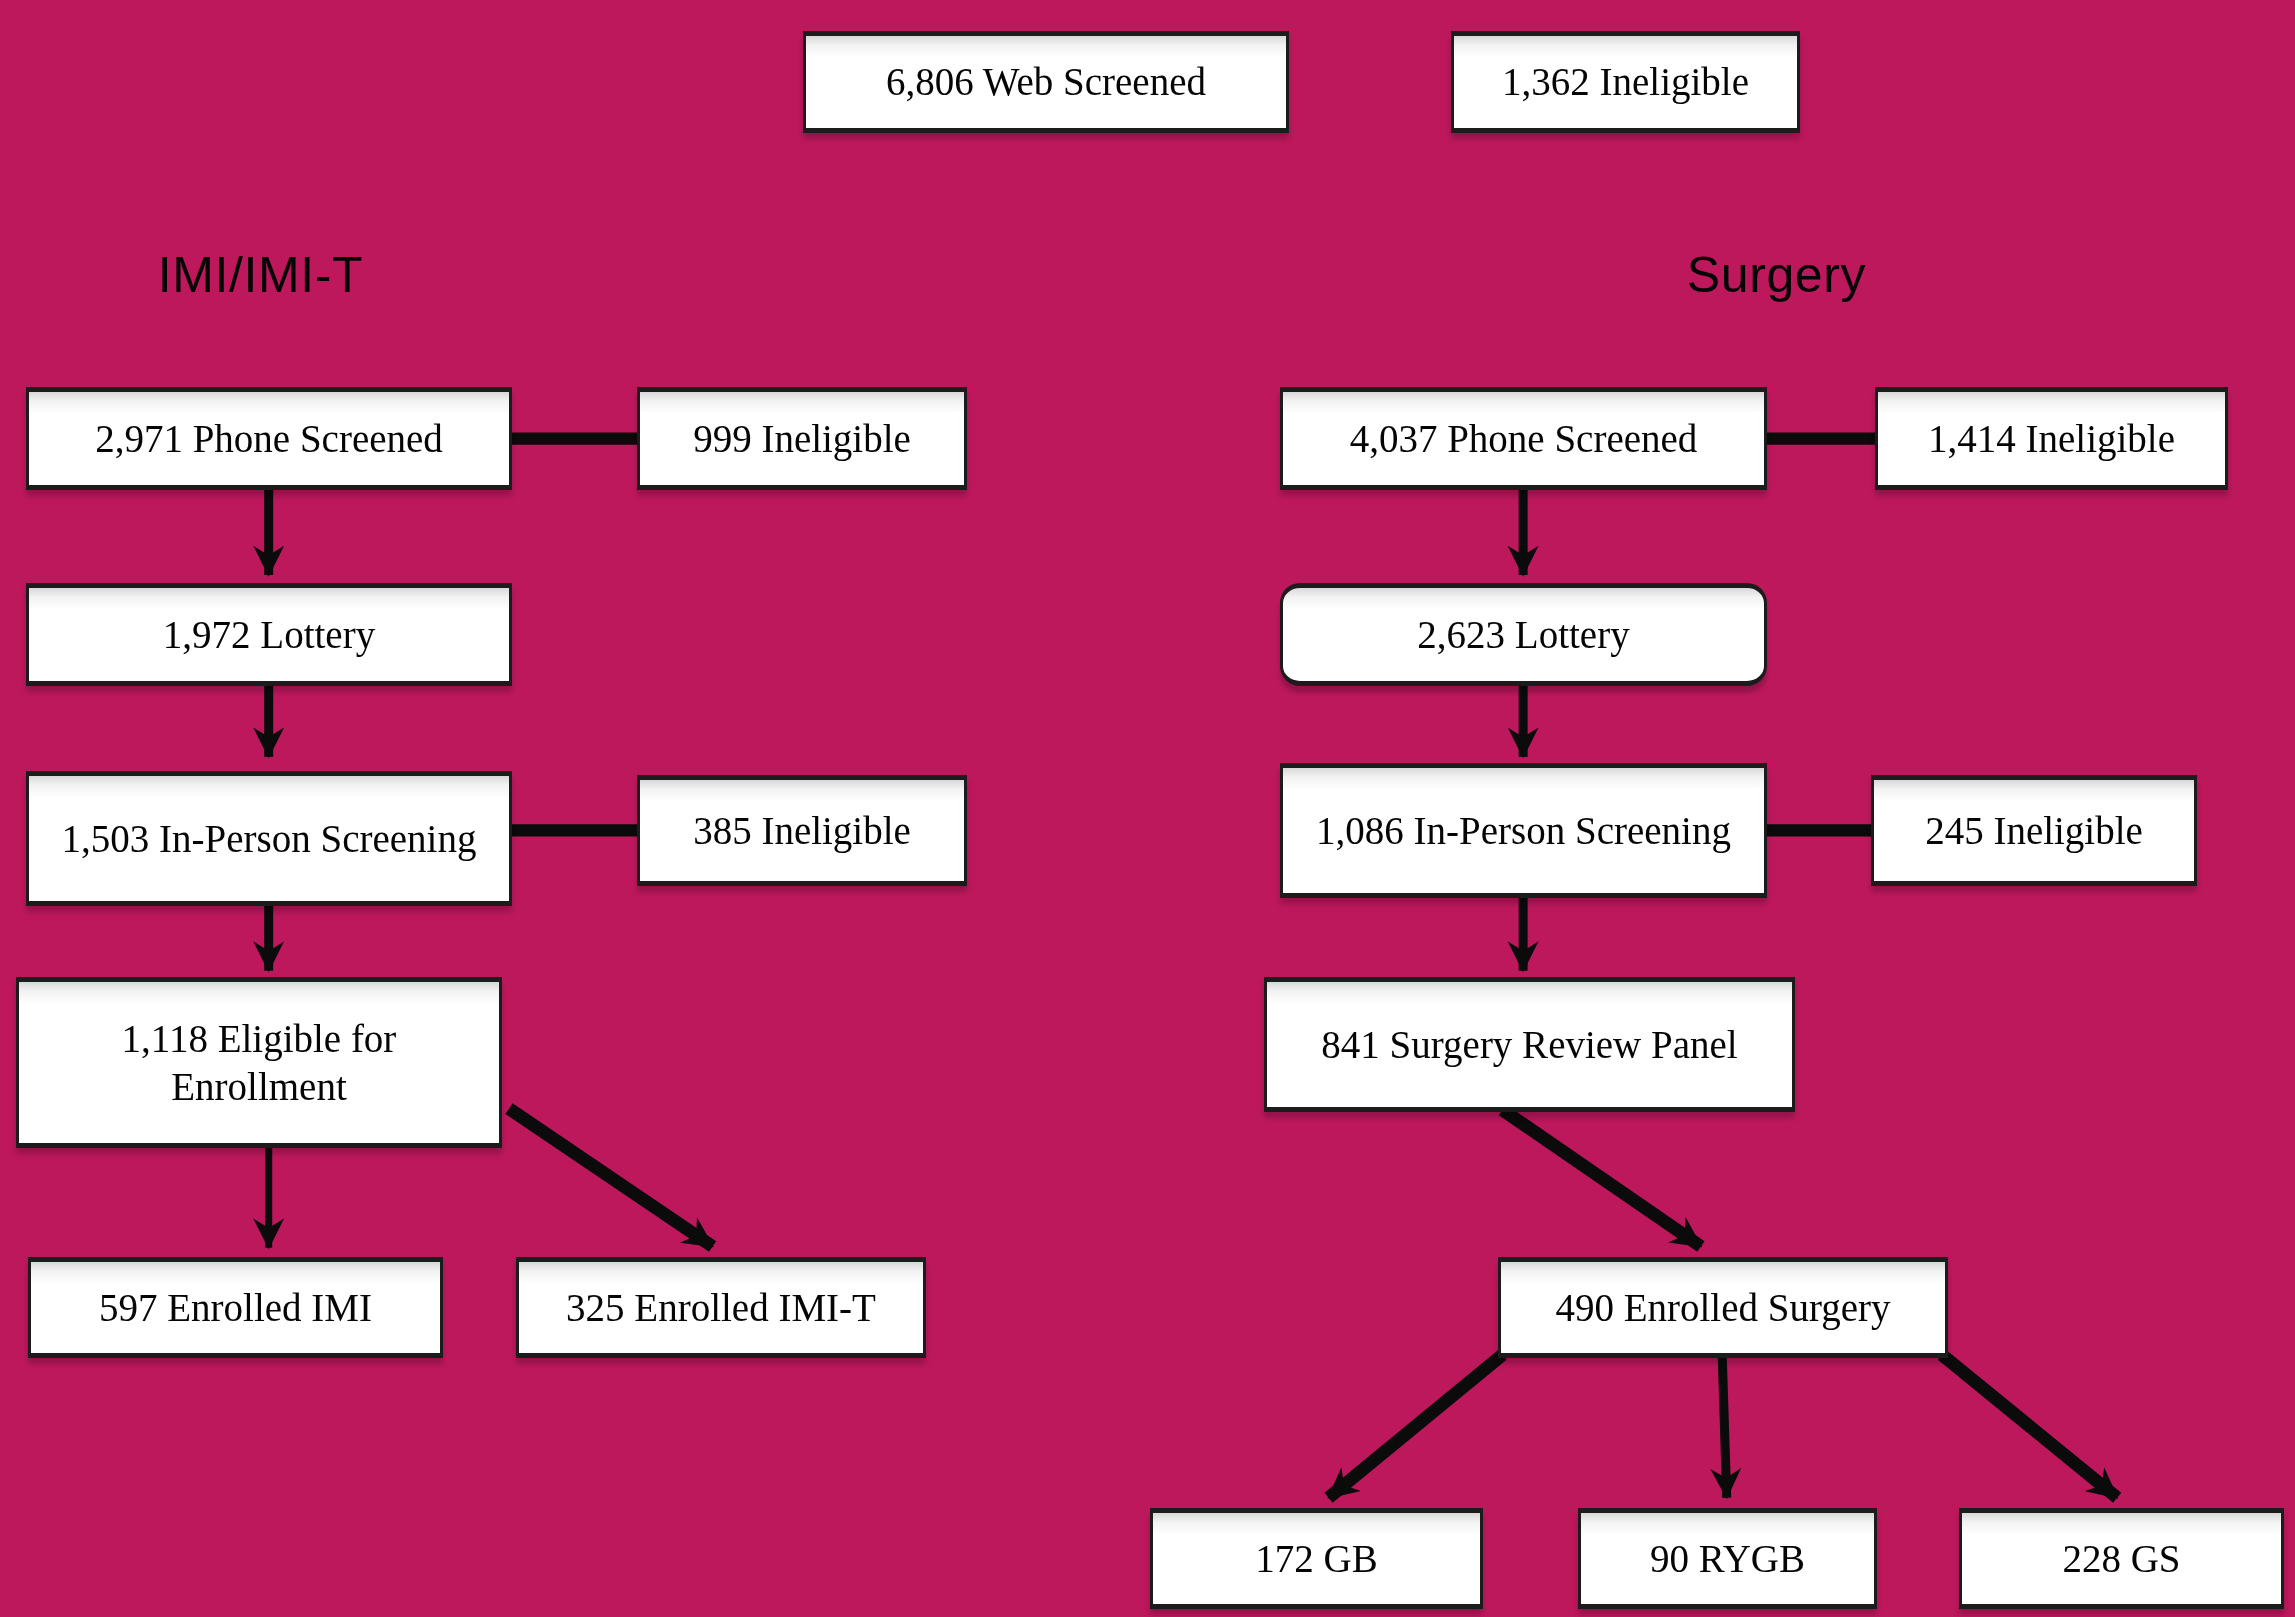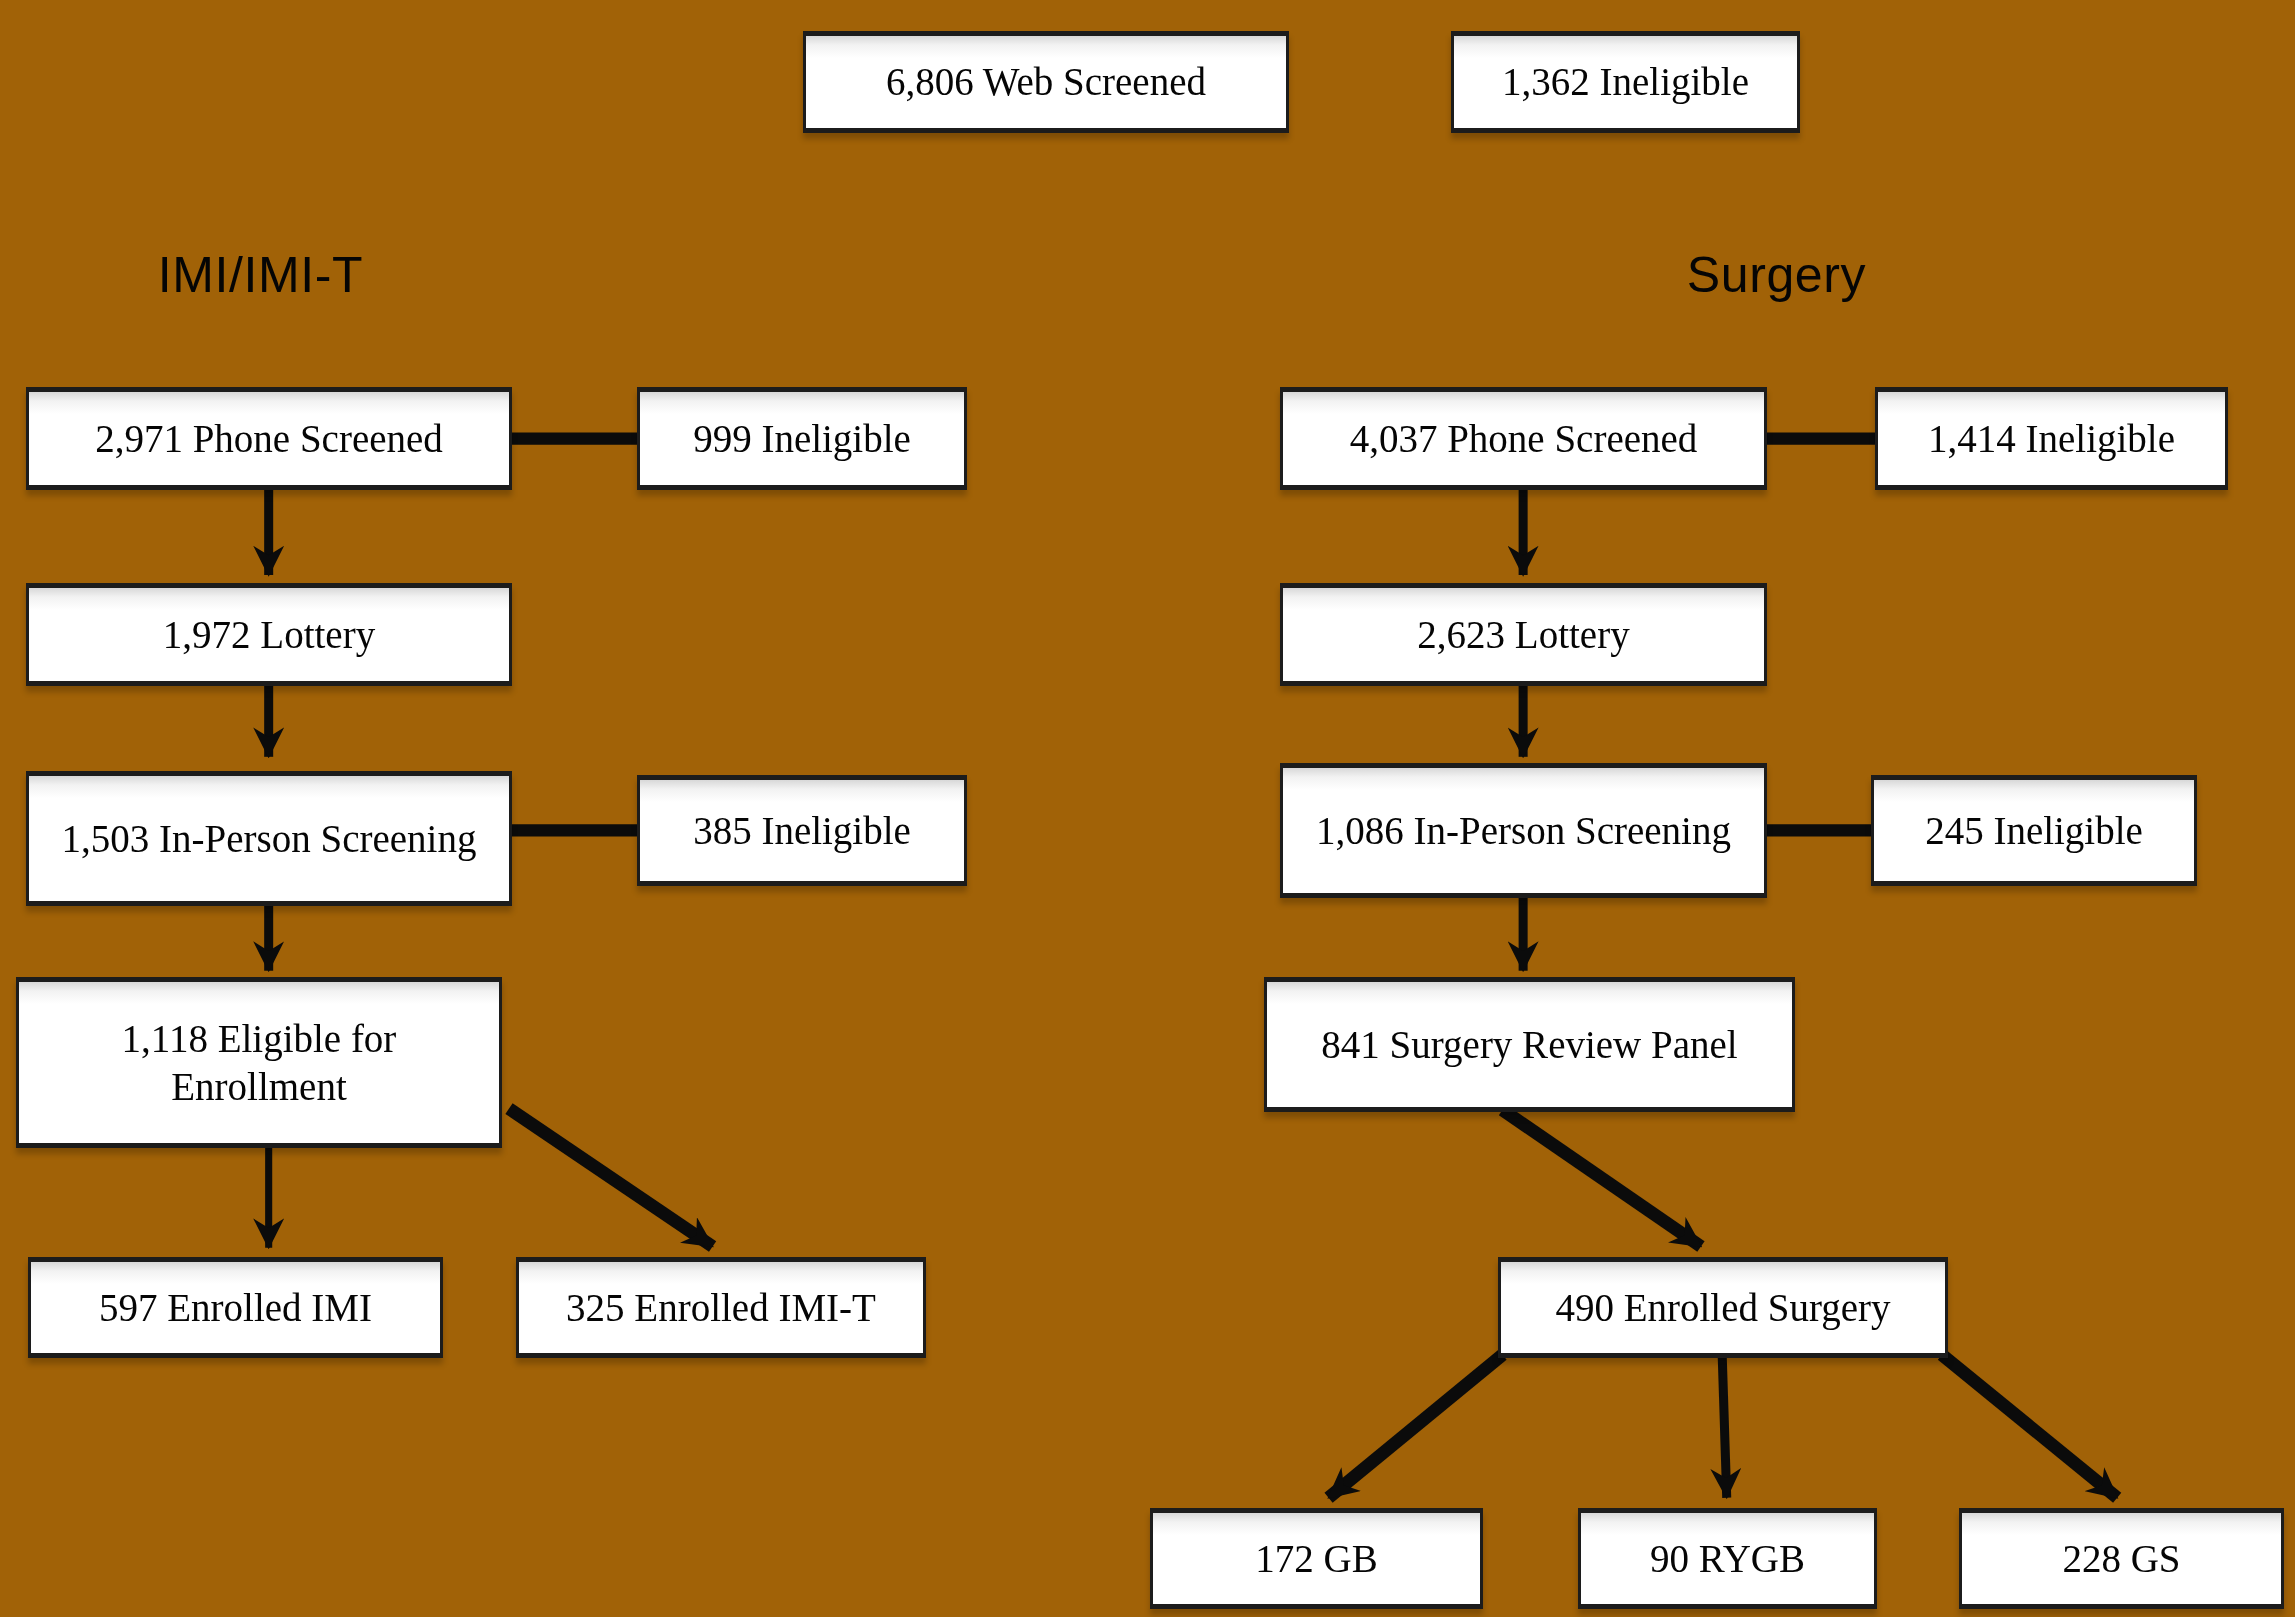--- a/index.html
+++ b/index.html
@@ -1,20 +1,20 @@
 <!DOCTYPE html>
 <html style="font-size:10.3px"><head>
 <meta charset="utf-8">
 <style>
   html, body { margin: 0; padding: 0; background: #ffffff; }
   #canvas {
     position: relative;
     width: 2295px;
     height: 1618px;
-    background: #a16207;
+    background: #be185d;
     font-family: "Liberation Serif", serif;
     color: #050505;
   }
   .box {
     position: absolute;
     box-sizing: border-box;
     display: flex;
     align-items: center;
     justify-content: center;
     text-align: center;
@@ -65,21 +65,21 @@
   <div class="box" style="left:637px; top:387px; width:330px; height:103px;">999 Ineligible</div>
   <div class="box" style="left:26px; top:583px; width:486px; height:103px;">1,972 Lottery</div>
   <div class="box" style="left:26px; top:763px; width:486px; height:135px;margin-top:8px;">1,503 In-Person Screening</div>
   <div class="box" style="left:637px; top:775px; width:330px; height:111px;">385 Ineligible</div>
   <div class="box" style="left:16px; top:977px; width:486px; height:171px;">1,118 Eligible for Enrollment</div>
   <div class="box" style="left:28px; top:1257px; width:415px; height:101px;">597 Enrolled IMI</div>
   <div class="box" style="left:516px; top:1257px; width:410px; height:101px;">325 Enrolled IMI-T</div>
 
   <div class="box" style="left:1280px; top:387px; width:487px; height:103px;">4,037 Phone Screened</div>
   <div class="box" style="left:1875px; top:387px; width:353px; height:103px;">1,414 Ineligible</div>
-  <div class="box" style="left:1280px; top:583px; width:487px; height:103px;">2,623 Lottery</div>
+  <div class="box" style="left:1280px; top:583px; width:487px; height:103px;border-radius:20px;">2,623 Lottery</div>
   <div class="box" style="left:1280px; top:763px; width:487px; height:135px;">1,086 In-Person Screening</div>
   <div class="box" style="left:1871px; top:775px; width:326px; height:111px;">245 Ineligible</div>
   <div class="box" style="left:1264px; top:977px; width:531px; height:135px;">841 Surgery Review Panel</div>
   <div class="box" style="left:1498px; top:1257px; width:450px; height:101px;">490 Enrolled Surgery</div>
   <div class="box" style="left:1150px; top:1508px; width:333px; height:101px;">172 GB</div>
   <div class="box" style="left:1578px; top:1508px; width:299px; height:101px;">90 RYGB</div>
   <div class="box" style="left:1959px; top:1508px; width:325px; height:101px;">228 GS</div>
 
   <svg id="arrows" viewBox="0 0 3562 2510" xmlns="http://www.w3.org/2000/svg">
     <defs>

